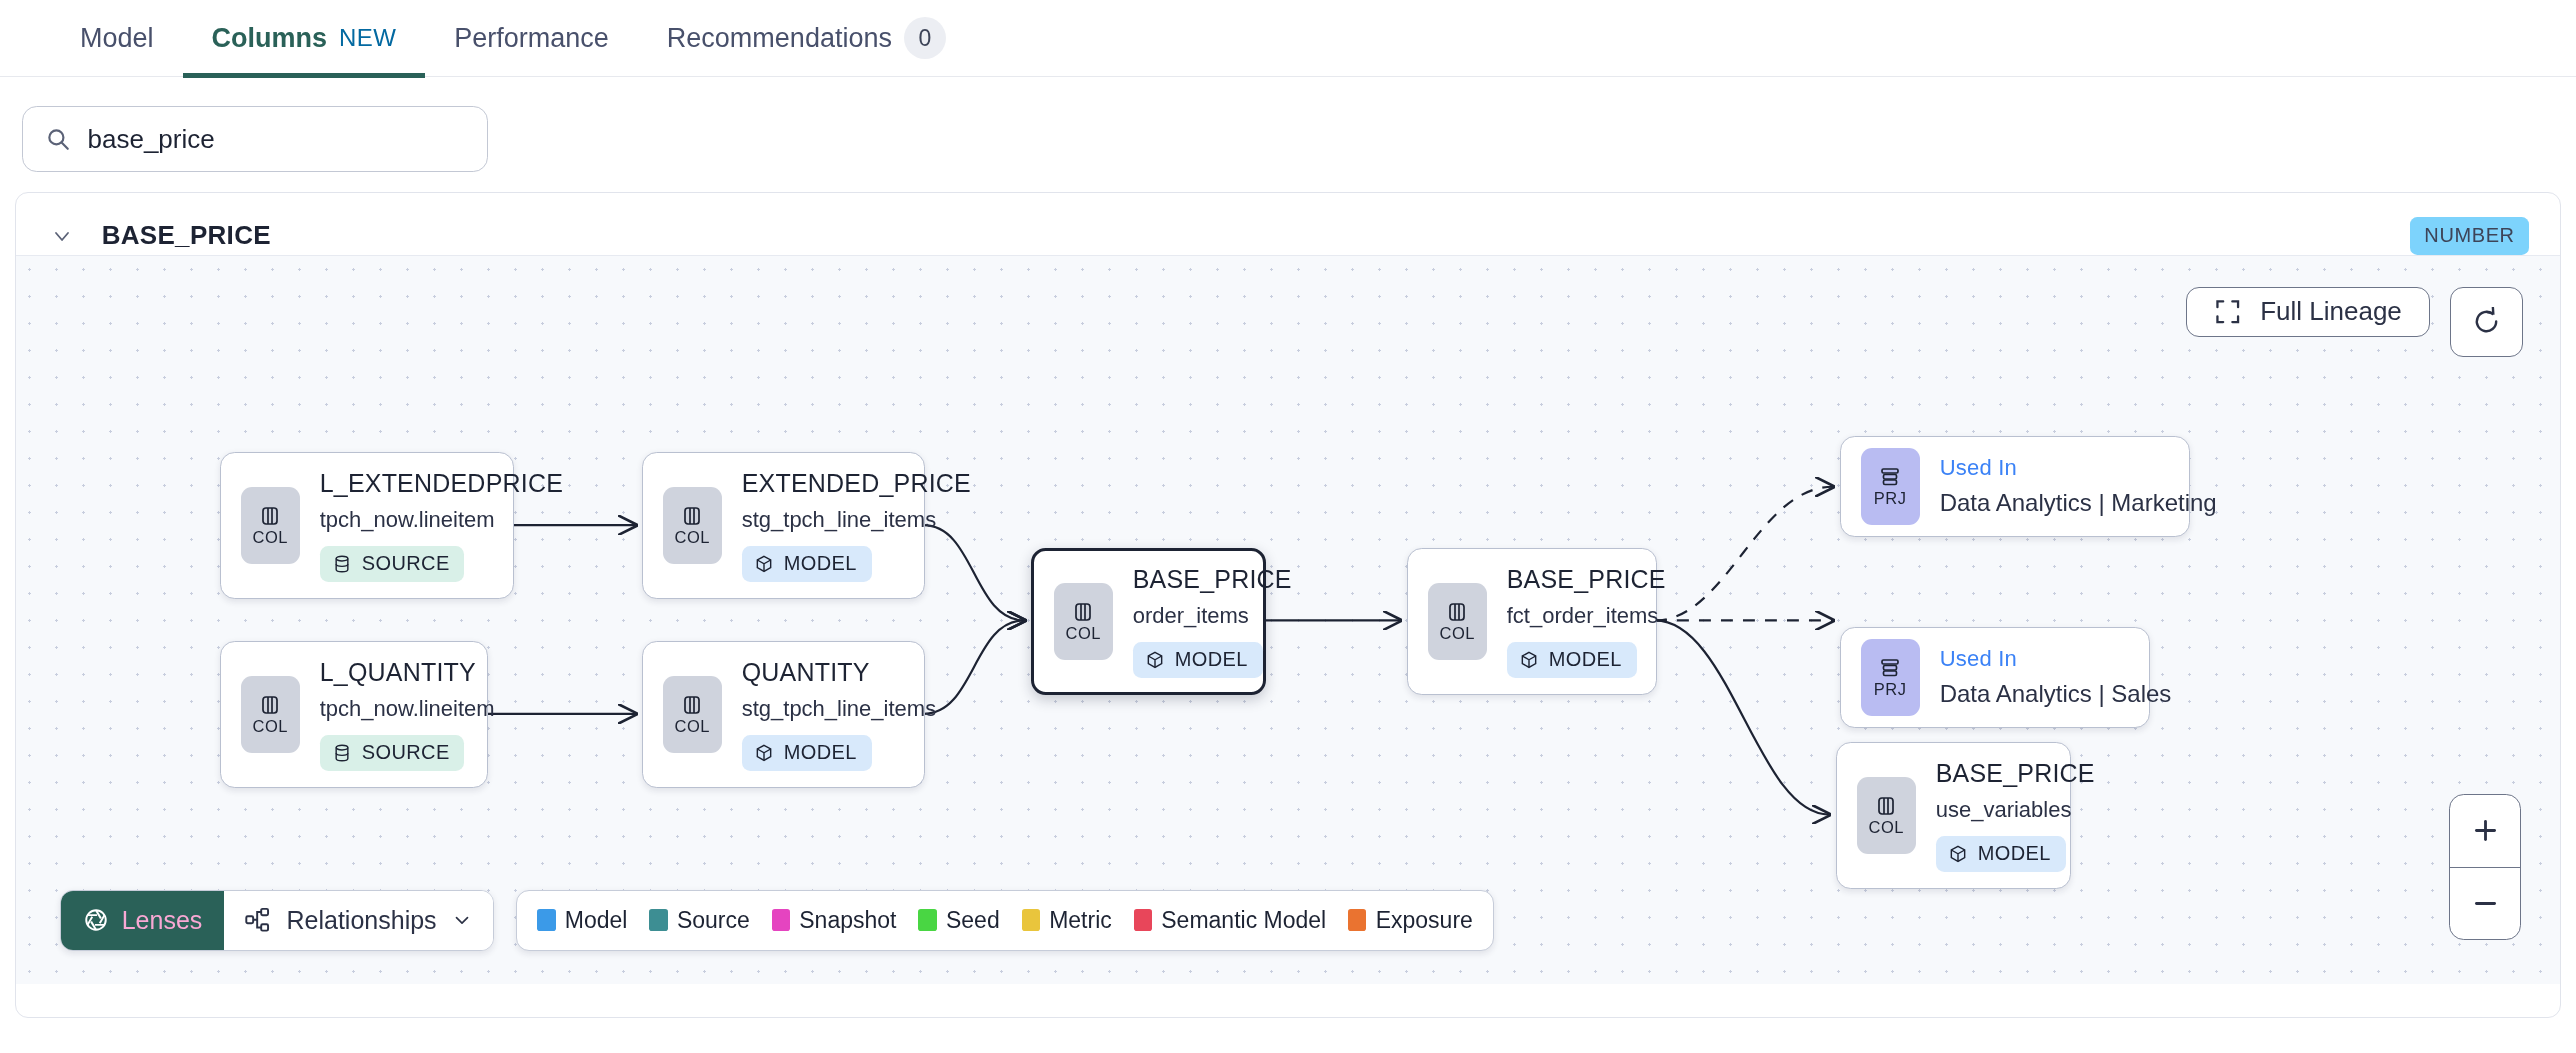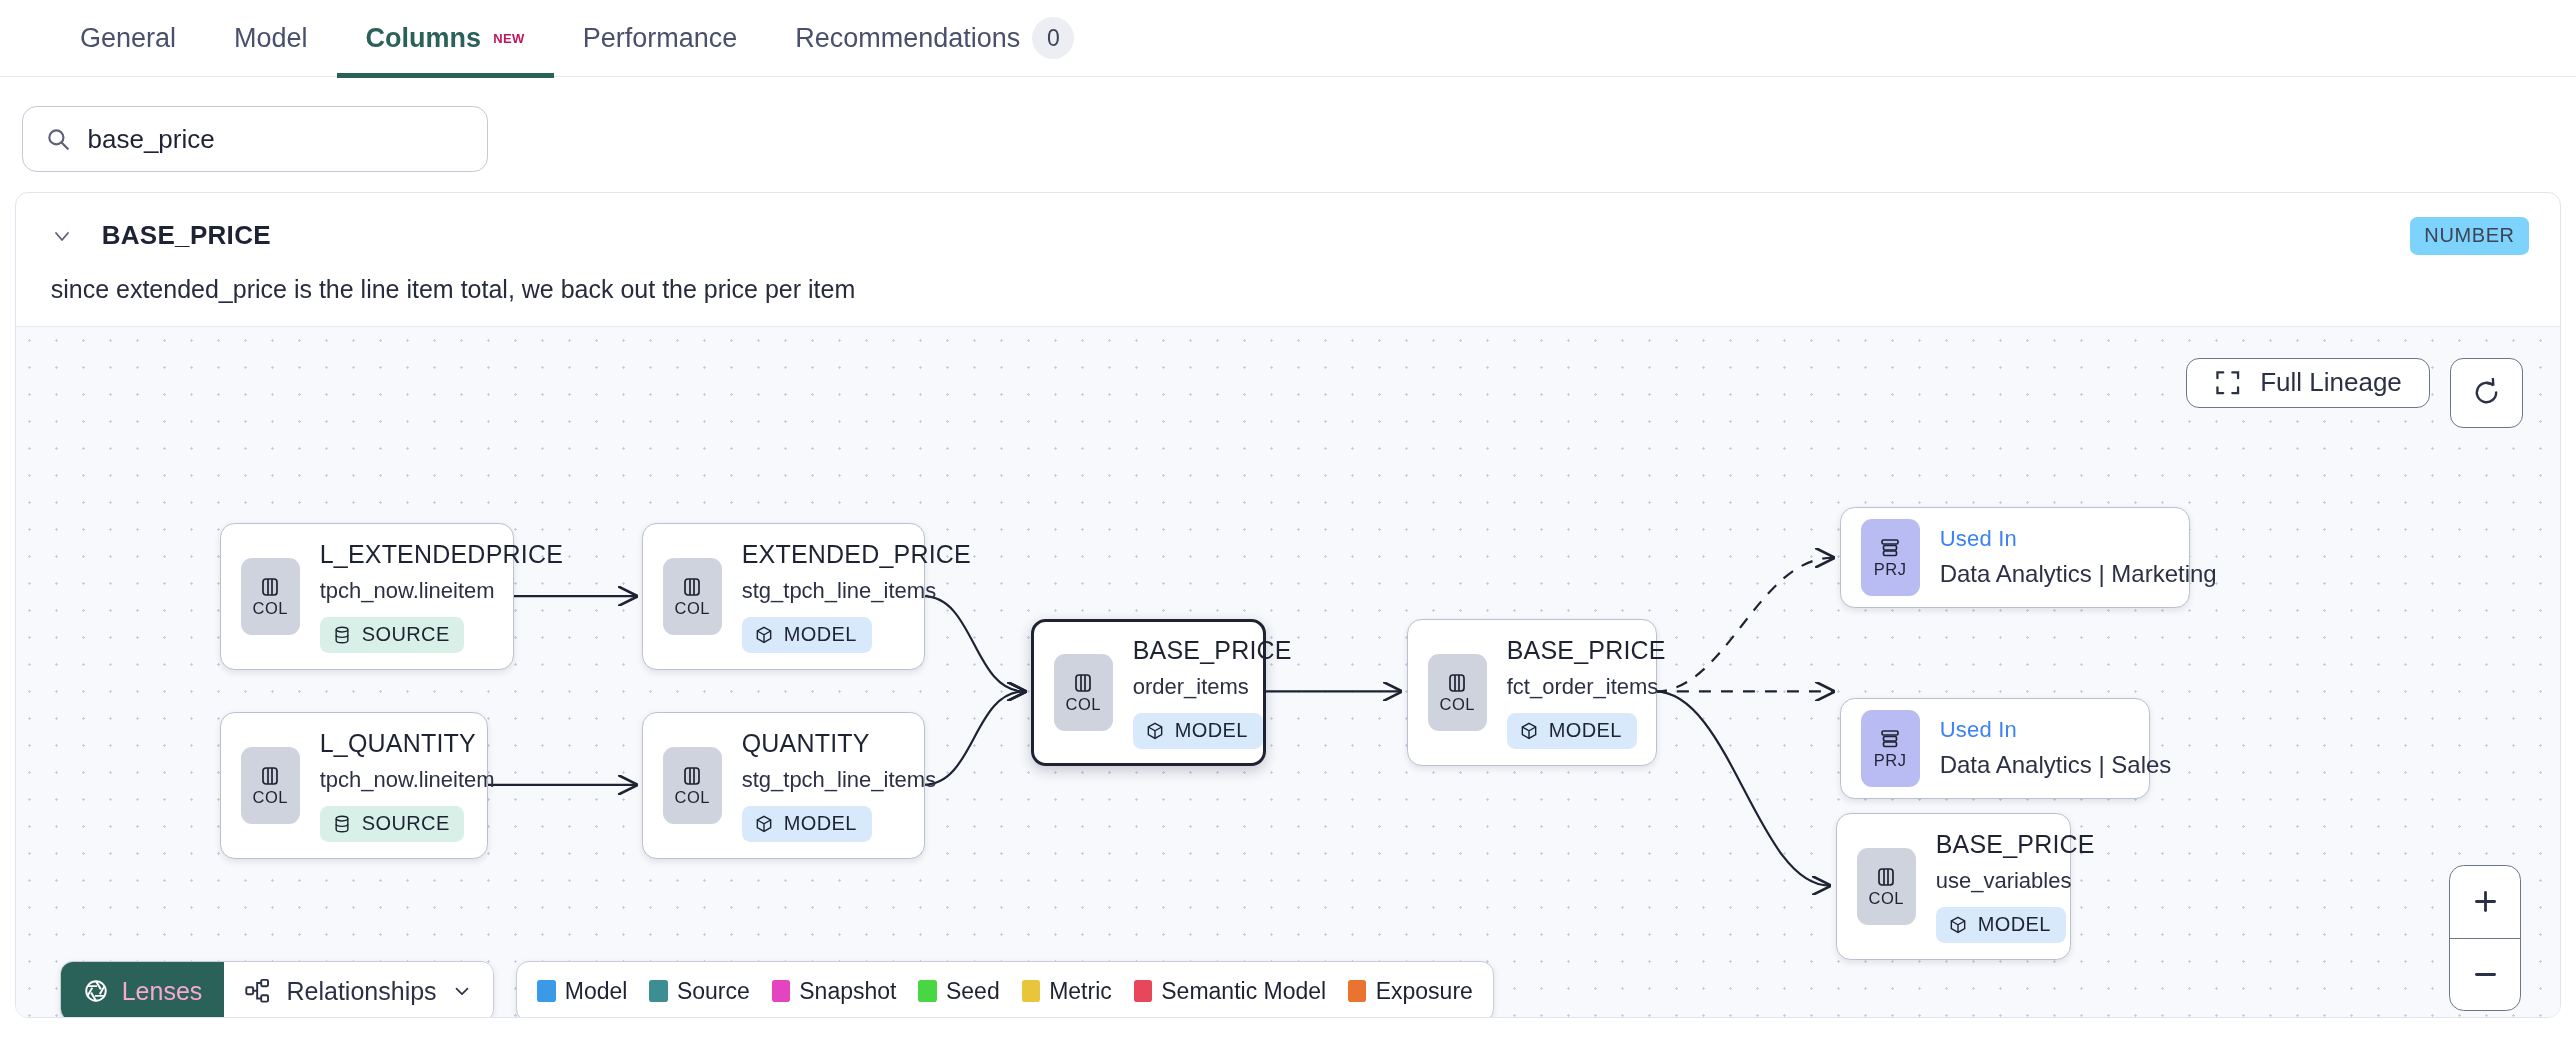--- a/index.html
+++ b/index.html
@@ -34,23 +34,23 @@
   }
   .tab.active { color: #2a6158; font-weight: 600; }
   .tab.active::after {
     content: "";
     position: absolute;
     left: 0; right: 0; bottom: -1.8px;
     height: 5.5px;
     background: #2a6158;
   }
   .tab-new {
-    font-size: 13px;
-    font-weight: 700;
-    color: #be185d;
+    font-size: 24px;
+    font-weight: 400;
+    color: #0369a1;
     letter-spacing: 0.4px;
   }
   .tab-count {
     min-width: 42px;
     height: 42px;
     padding: 0 12px;
     border-radius: 22px;
     background: #eceef3;
     color: #3d4458;
     font-size: 23px;
@@ -300,23 +300,20 @@
     font-size: 23px;
     color: #1d2333;
     white-space: nowrap;
   }
   .swatch { width: 18.3px; height: 22px; border-radius: 2.8px; flex: 0 0 auto; }
 </style>
 </head>
 <body>
 
 <div class="tabbar">
-  <div class="tab">
-    <span>General</span>
-  </div>
   <div class="tab">
     <span>Model</span>
   </div>
   <div class="tab active">
     <span>Columns</span>
     <span class="tab-new">NEW</span>
   </div>
   <div class="tab">
     <span>Performance</span>
   </div>
@@ -341,21 +338,20 @@
   <div class="panel-head">
     <span class="chev">
       <svg width="24" height="24" viewBox="0 0 24 24" fill="none" stroke="#5b6277" stroke-width="1.8">
         <polyline points="6,9 12,16 18,9" stroke-linecap="round" stroke-linejoin="round"></polyline>
       </svg>
     </span>
     <span class="panel-title">BASE_PRICE</span>
     <span class="type-badge">NUMBER</span>
   </div>
 
-  <div class="panel-desc">since extended_price is the line item total, we back out the price per item</div>
 
   <div class="canvas">
 
     <svg class="edges" viewBox="0 0 2776 795" preserveAspectRatio="none">
       <defs>
         <marker id="ah" markerWidth="9" markerHeight="9" refX="8" refY="4.5" orient="auto">
           <path d="M0,0 L9,4.5 L0,9" fill="none" stroke="#1d2333" stroke-width="1.2"></path>
         </marker>
       </defs>
       <g fill="none" stroke="#1d2333" stroke-width="2.4" marker-end="url(#ah)">

